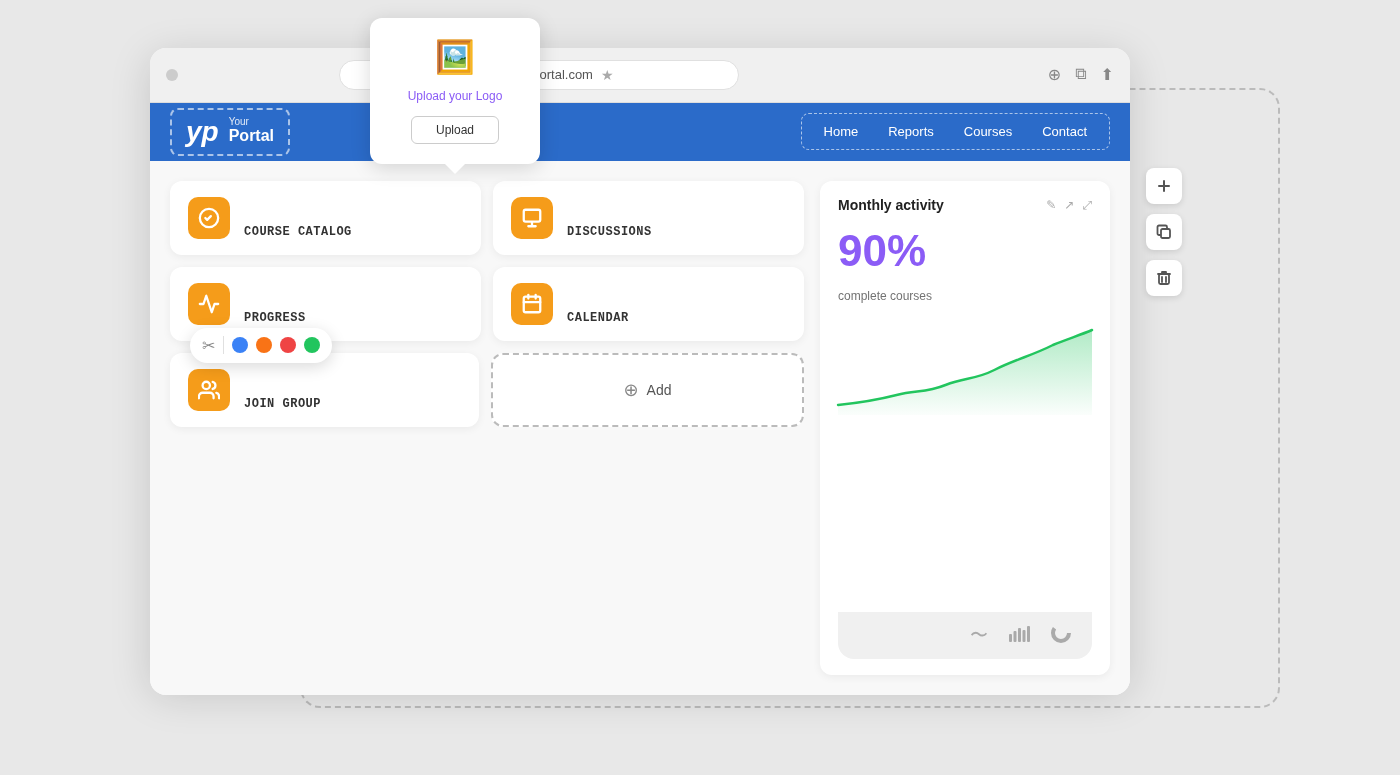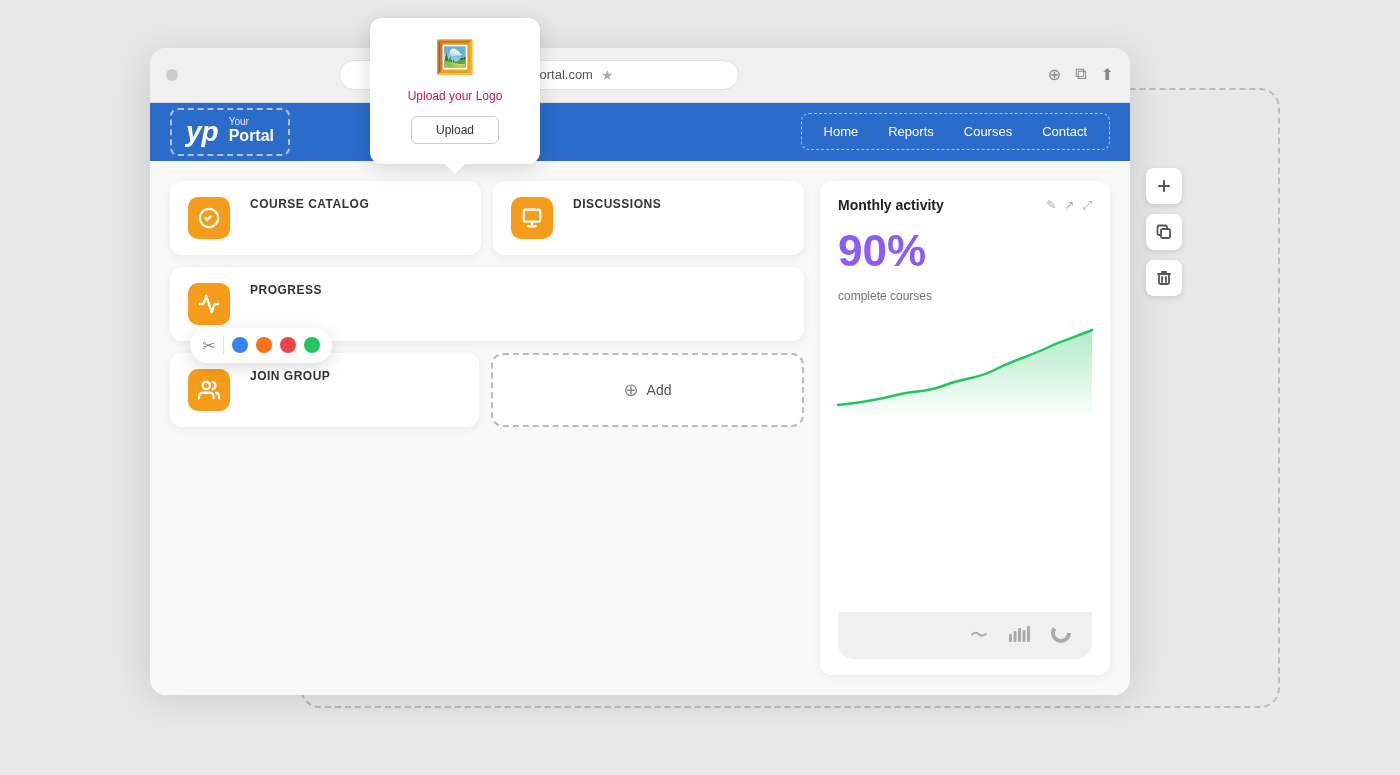--- a/index.html
+++ b/index.html
@@ -184,26 +184,27 @@
     .widget-row {
       display: flex;
       gap: 12px;
     }
 
     .widget-card {
       background: #fff;
       border-radius: 12px;
       padding: 16px 18px;
       display: flex;
-      align-items: flex-start;
-      gap: 20px;
+      align-items: flex-end;
+      gap: 14px;
       flex: 1;
       box-shadow: 0 2px 8px rgba(0,0,0,0.06);
       cursor: pointer;
       min-width: 180px;
+      font-family: Liberation Mono, monospace;
     }
 
     .widget-icon {
       width: 42px;
       height: 42px;
       border-radius: 10px;
       background: #f59c1a;
       display: flex;
       align-items: center;
       justify-content: center;
@@ -366,21 +367,21 @@
       border-top: 10px solid #fff;
     }
 
     .logo-upload-icon {
       font-size: 32px;
       color: #bbb;
     }
 
     .logo-upload-text {
       font-size: 12px;
-      color: #be185d;
+      color: #8b5cf6;
       text-align: center;
       line-height: 1.4;
     }
 
     .logo-upload-btn {
       background: #fff;
       border: 1px solid #ccc;
       border-radius: 6px;
       padding: 6px 24px;
       font-size: 12px;
@@ -509,20 +510,31 @@
           </div>
 
           <div class="widget-row">
             <div class="widget-card">
               <div class="widget-icon">
                 <svg width="22" height="22" viewBox="0 0 24 24" fill="none" stroke="white" stroke-width="2.5" stroke-linecap="round" stroke-linejoin="round">
                     <polyline points="22 12 18 12 15 21 9 3 6 12 2 12"></polyline>
                   </svg>
               </div>
               <span class="widget-label">PROGRESS</span>
+            </div>
+            <div class="widget-card">
+              <div class="widget-icon">
+                <svg width="22" height="22" viewBox="0 0 24 24" fill="none" stroke="white" stroke-width="2.5" stroke-linecap="round" stroke-linejoin="round">
+                    <rect x="3" y="4" width="18" height="17" rx="2"></rect>
+                    <line x1="16" y1="2" x2="16" y2="6"></line>
+                    <line x1="8" y1="2" x2="8" y2="6"></line>
+                    <line x1="3" y1="10" x2="21" y2="10"></line>
+                  </svg>
+              </div>
+              <span class="widget-label">CALENDAR</span>
             </div>
           </div>
 
           <div class="widget-row">
             <div class="widget-card">
               <div class="widget-icon">
                 <svg width="22" height="22" viewBox="0 0 24 24" fill="none" stroke="white" stroke-width="2.5" stroke-linecap="round" stroke-linejoin="round">
                     <path d="M17 21v-2a4 4 0 0 0-4-4H5a4 4 0 0 0-4 4v2"></path>
                     <circle cx="9" cy="7" r="4"></circle>
                     <path d="M23 21v-2a4 4 0 0 0-3-3.87"></path>

